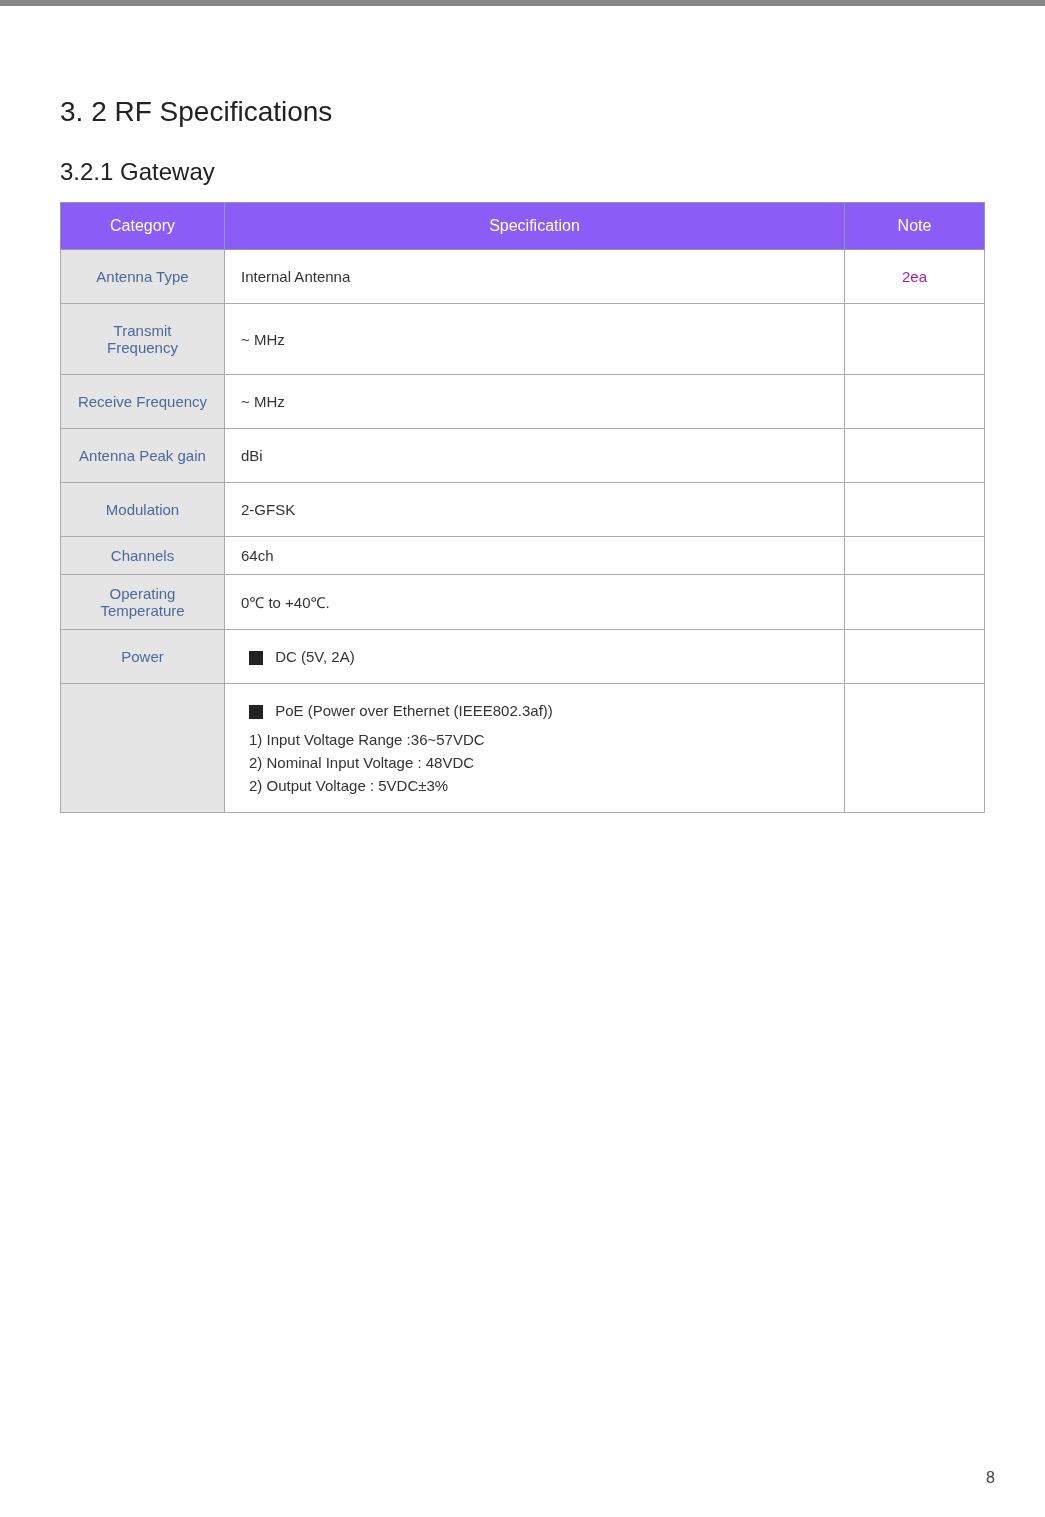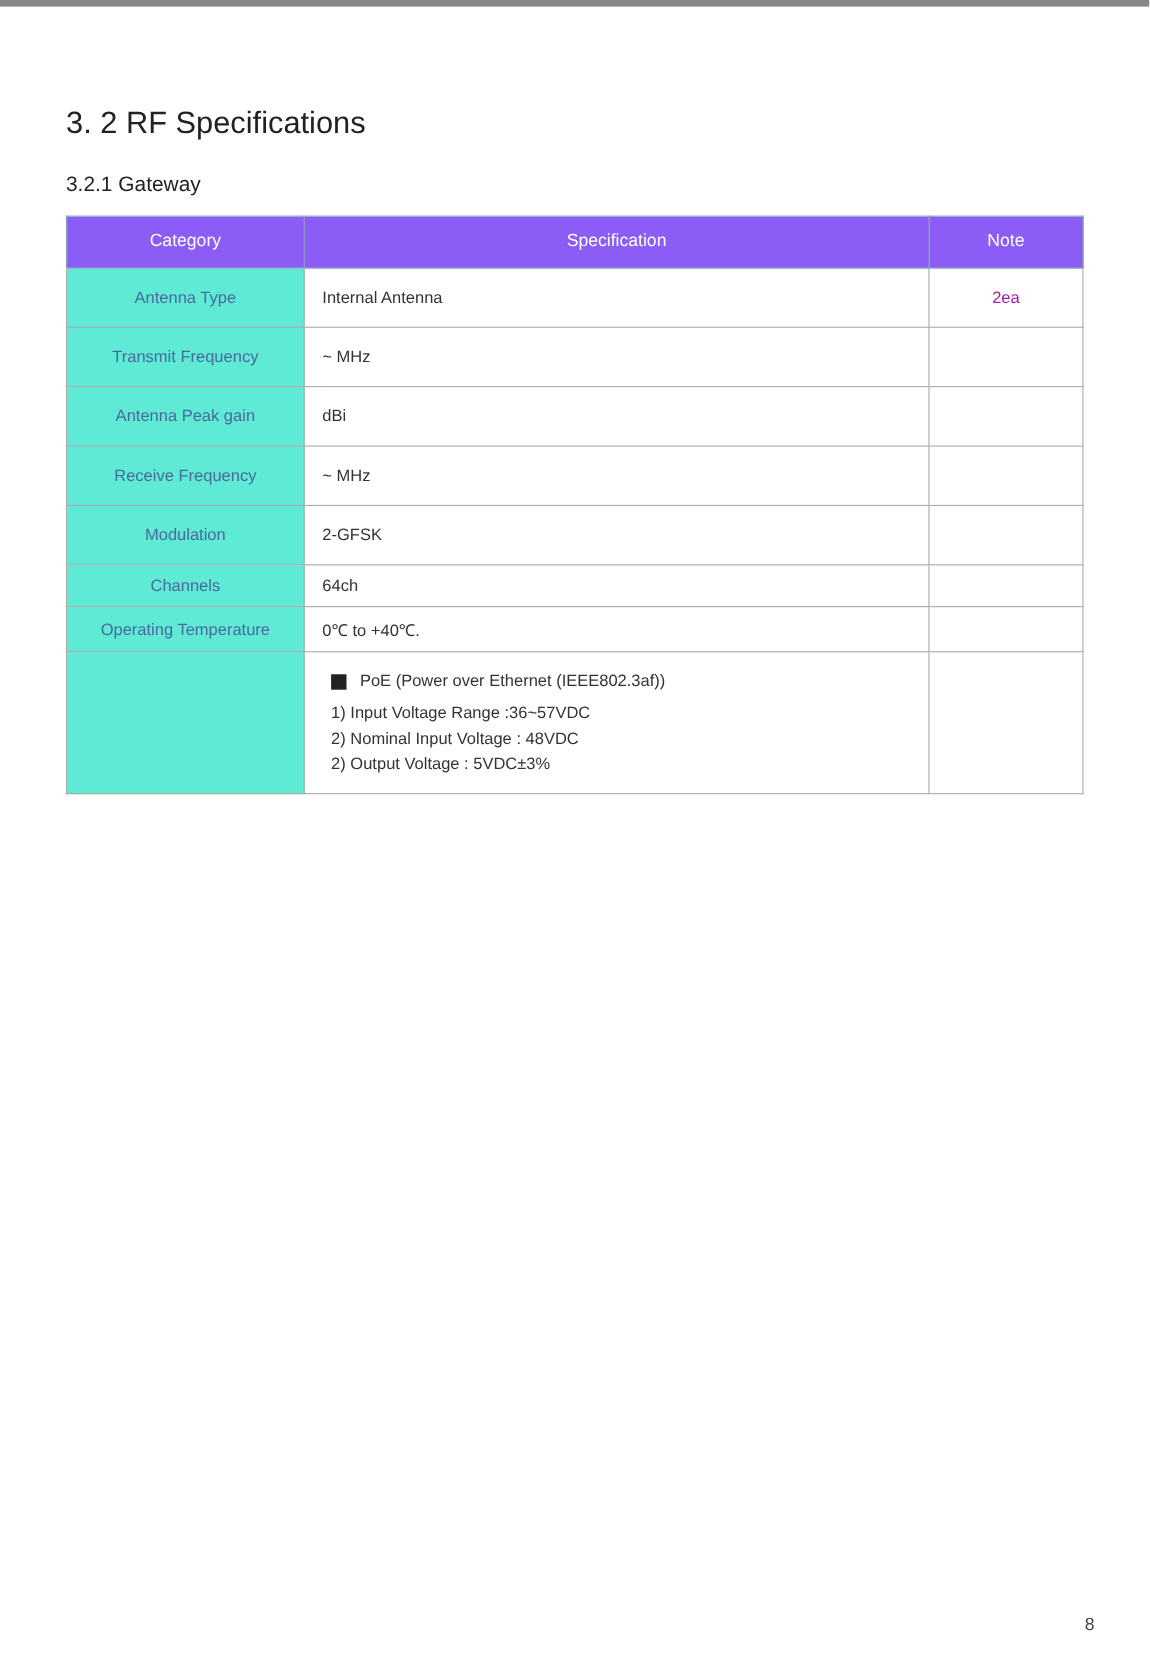--- a/index.html
+++ b/index.html
@@ -29,21 +29,21 @@
 
     .section-title {
       font-size: 28px;
       font-weight: normal;
       margin-bottom: 30px;
       margin-top: 56px;
       color: #222;
     }
 
     .subsection-title {
-      font-size: 19px;
+      font-size: 24px;
       font-weight: normal;
       margin-bottom: 16px;
       margin-top: 30px;
       color: #222;
     }
 
     table {
       width: 100%;
       border-collapse: collapse;
       border: 1.5px solid #888;
@@ -69,24 +69,24 @@
     tbody td {
       padding: 18px 16px;
       font-size: 15px;
       text-align: center;
       vertical-align: middle;
       border: 1.5px solid #aaa;
       color: #333;
     }
 
     tbody td.category-cell {
-      background-color: #5eead4;
+      background-color: #e5e5e5;
       color: #4a6a9c;
       font-size: 15px;
-      width: 216px;
+      width: 164px;
       text-align: center;
     }
 
     tbody td.spec-cell {
       text-align: left;
       color: #333;
     }
 
     tbody td.note-cell {
       width: 140px;
@@ -149,28 +149,28 @@
       <td class="note-cell">2ea</td>
     </tr>
 
     <tr>
       <td class="category-cell">Transmit Frequency</td>
       <td class="spec-cell">~ MHz</td>
       <td class="note-cell"></td>
     </tr>
 
     <tr>
+      <td class="category-cell">Receive Frequency</td>
+      <td class="spec-cell">~ MHz</td>
+      <td class="note-cell"></td>
+    </tr>
+
+    <tr>
       <td class="category-cell">Antenna Peak gain</td>
       <td class="spec-cell">dBi</td>
-      <td class="note-cell"></td>
-    </tr>
-
-    <tr>
-      <td class="category-cell">Receive Frequency</td>
-      <td class="spec-cell">~ MHz</td>
       <td class="note-cell"></td>
     </tr>
 
     <tr>
       <td class="category-cell">Modulation</td>
       <td class="spec-cell">2-GFSK</td>
       <td class="note-cell"></td>
     </tr>
 
     <tr class="channels-row">
@@ -178,20 +178,28 @@
       <td class="spec-cell">64ch</td>
       <td class="note-cell"></td>
     </tr>
 
     <tr class="optemp-row">
       <td class="category-cell">Operating Temperature</td>
       <td class="spec-cell">0℃ to +40℃.</td>
       <td class="note-cell"></td>
     </tr>
 
+    <tr>
+      <td class="category-cell">Power</td>
+      <td class="spec-cell spec-cell-left">
+        <span class="bullet-square"></span>
+        <span>DC (5V, 2A)</span>
+      </td>
+      <td class="note-cell"></td>
+    </tr>
 
     <tr>
       <td class="category-cell"></td>
       <td class="spec-cell spec-cell-left">
         <div style="margin-bottom: 12px;">
           <span class="bullet-square"></span>
           <span>PoE (Power over Ethernet (IEEE802.3af))</span>
         </div>
         <div style="margin-bottom: 6px;">1) Input Voltage Range :36~57VDC</div>
         <div style="margin-bottom: 6px;">2) Nominal Input Voltage : 48VDC</div>

